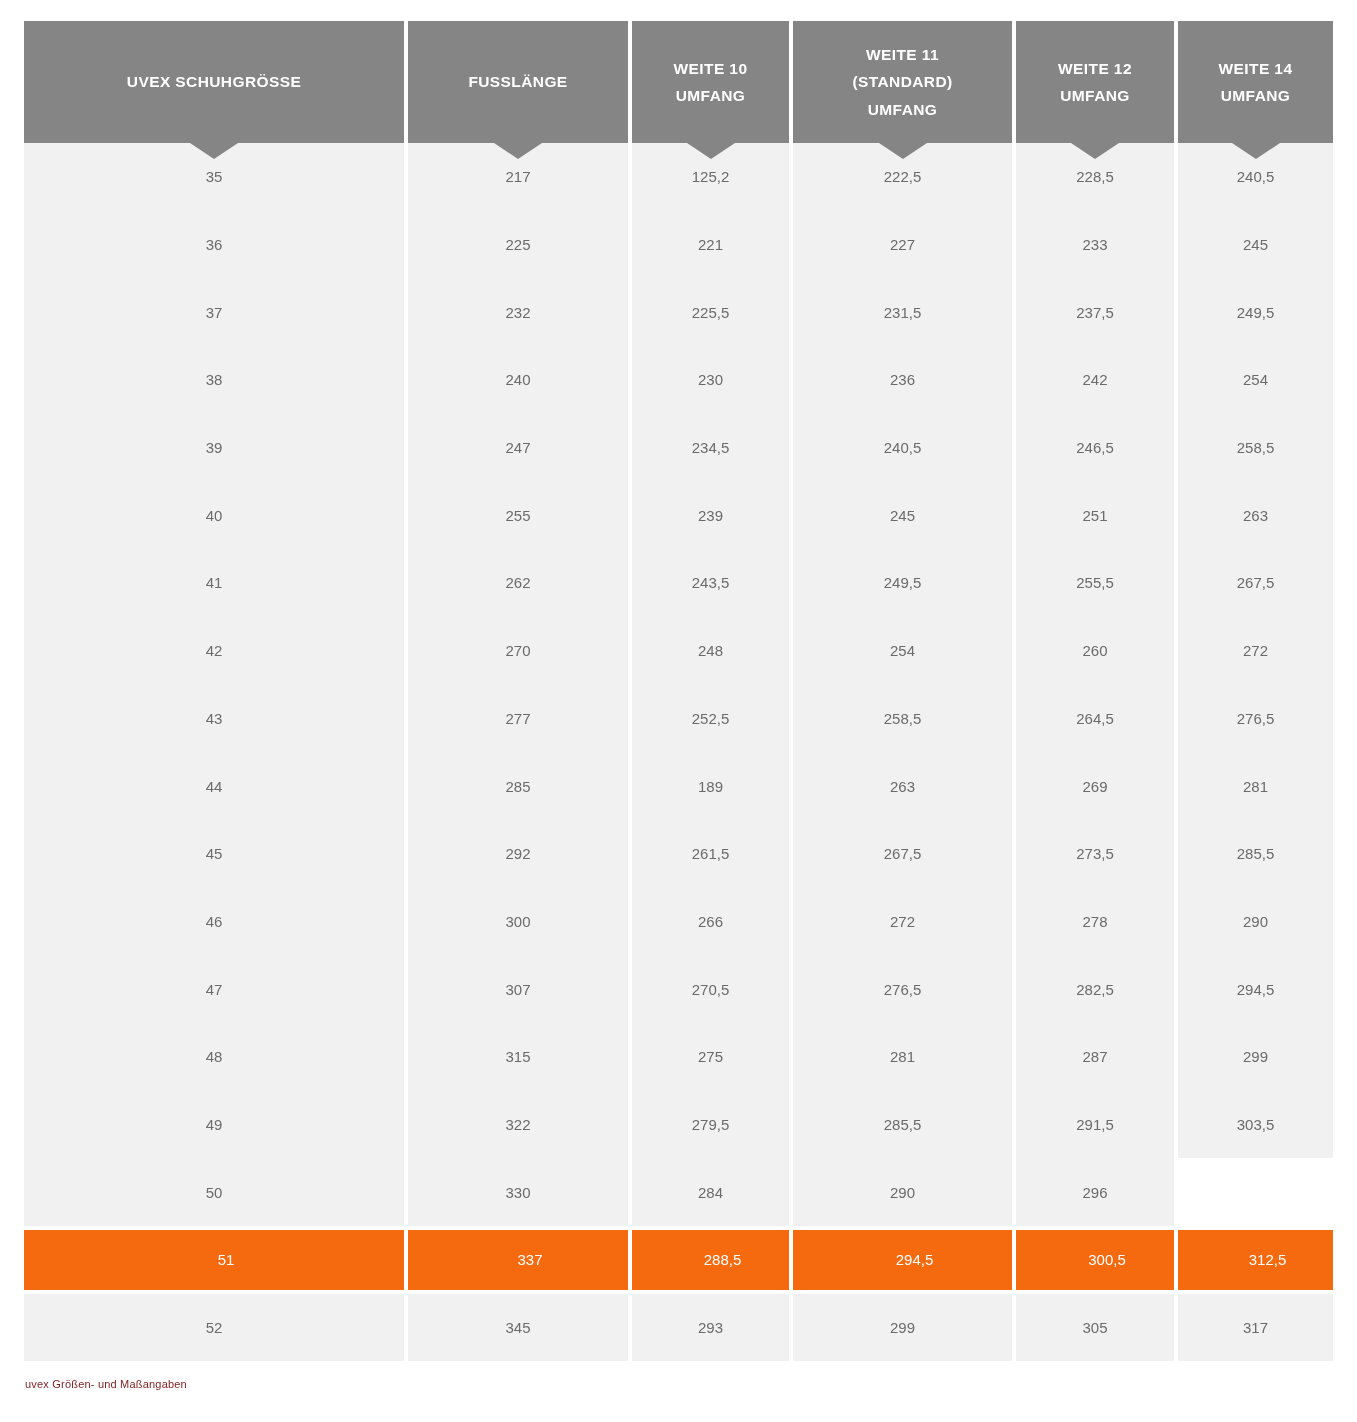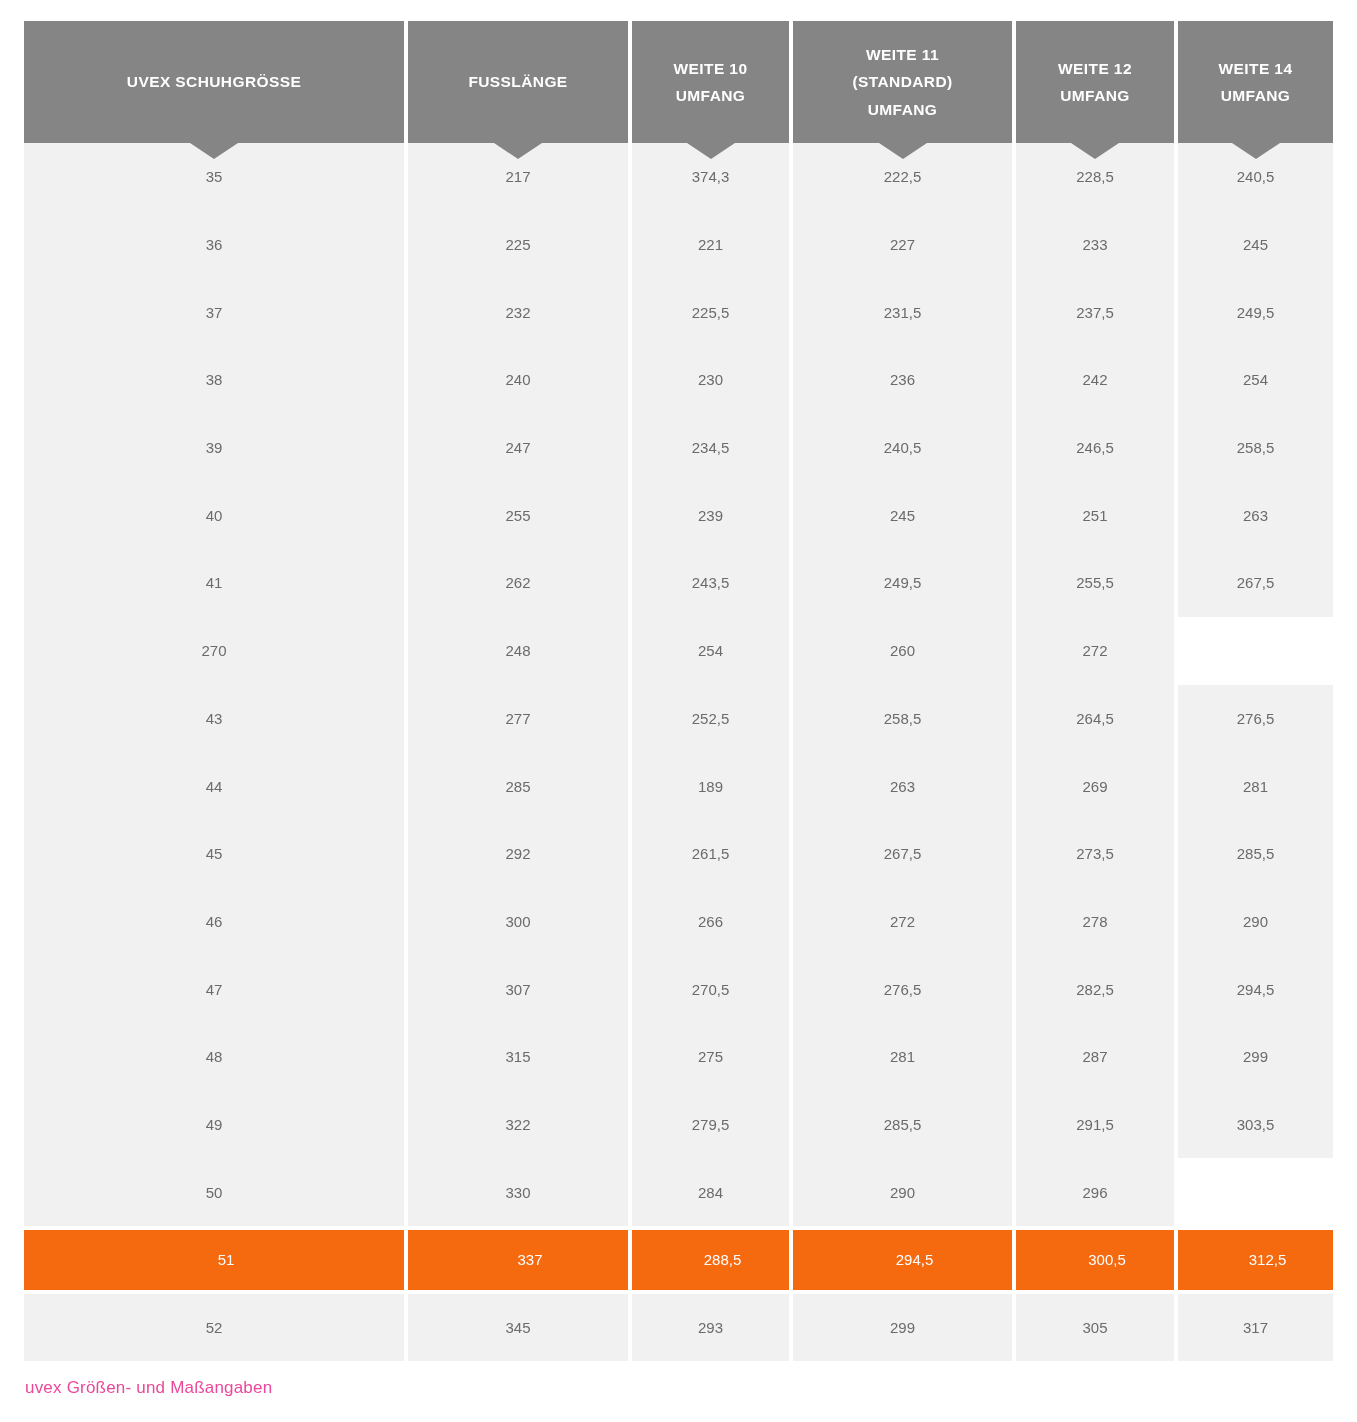--- a/index.html
+++ b/index.html
@@ -64,22 +64,22 @@
     background: #f5690f;
     color: #ffffff;
     border-top: 4px solid #ffffff;
     border-bottom: 4px solid #ffffff;
     padding-left: 24px;
   }
   .table-caption {
     position: absolute;
     left: 25px;
     top: 1378px;
-    font-size: 17px;
-    color: #ec4899;
+    font-size: 11px;
+    color: #7f1d1d;
     letter-spacing: 0.2px;
   }
 </style>
 </head>
 <body>
 
 <div class="size-table">
   <div class="grid-row">
       <div class="header-cell">
         <div>UVEX SCHUHGRÖSSE</div>
@@ -102,21 +102,21 @@
       </div>
       <div class="header-cell">
         <div>WEITE 14</div>
         <div>UMFANG</div>
       </div>
     </div>
   <div>
       <div class="grid-row body-row">
         <div class="cell">35</div>
         <div class="cell">217</div>
-        <div class="cell">374,3</div>
+        <div class="cell">125,2</div>
         <div class="cell">222,5</div>
         <div class="cell">228,5</div>
         <div class="cell">240,5</div>
       </div>
       <div class="grid-row body-row">
         <div class="cell">36</div>
         <div class="cell">225</div>
         <div class="cell">221</div>
         <div class="cell">227</div>
         <div class="cell">233</div>
@@ -156,20 +156,21 @@
       </div>
       <div class="grid-row body-row">
         <div class="cell">41</div>
         <div class="cell">262</div>
         <div class="cell">243,5</div>
         <div class="cell">249,5</div>
         <div class="cell">255,5</div>
         <div class="cell">267,5</div>
       </div>
       <div class="grid-row body-row">
+        <div class="cell">42</div>
         <div class="cell">270</div>
         <div class="cell">248</div>
         <div class="cell">254</div>
         <div class="cell">260</div>
         <div class="cell">272</div>
       </div>
       <div class="grid-row body-row">
         <div class="cell">43</div>
         <div class="cell">277</div>
         <div class="cell">252,5</div>

